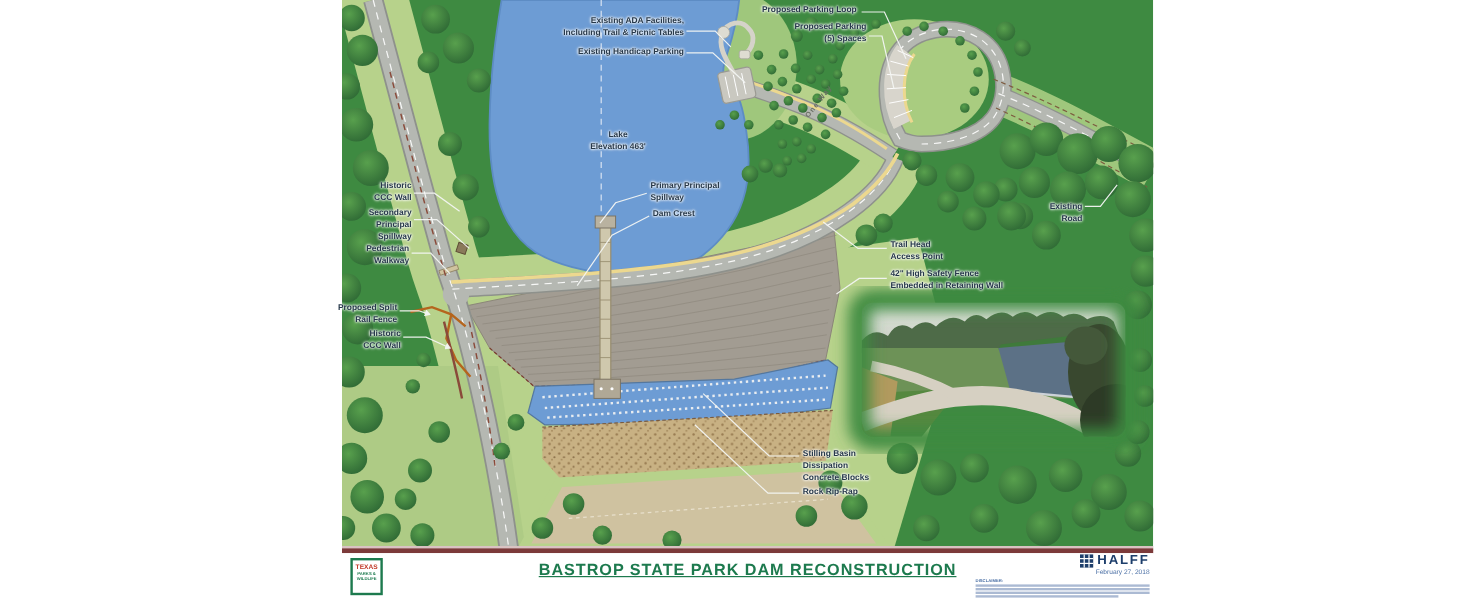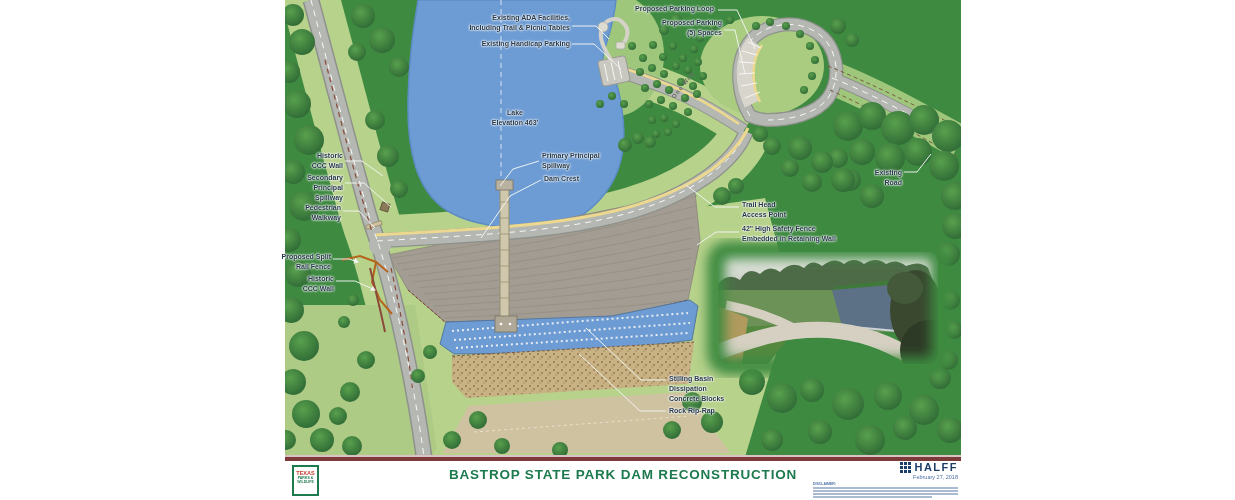--- a/index.html
+++ b/index.html
@@ -14,21 +14,21 @@
           color:#6a6e64;transform:rotate(-52deg);letter-spacing:1px;text-align:center;}
   
   .f-rule{position:absolute;left:285px;top:457px;width:676px;height:4px;background:#7c3a3a;
           box-shadow:0 -2px 0 #d9c2c2;}
   .f-bg{position:absolute;left:285px;top:461px;width:676px;height:39px;background:#ffffff;}
   .tpwd{position:absolute;left:292px;top:465px;width:27px;height:31px;border:2px solid #1d7a4e;
         background:#fff;box-sizing:border-box;text-align:center;overflow:hidden;}
   .tpwd .t1{font-size:5.5px;font-weight:bold;color:#c23a2a;margin-top:3px;letter-spacing:0;}
   .tpwd .t2,.tpwd .t3{font-size:3.5px;font-weight:bold;color:#1d7a4e;letter-spacing:0;}
   .title{position:absolute;left:285px;top:467px;width:676px;text-align:center;
-         font-size:13.5px;font-weight:bold;color:#1d7a4e;letter-spacing:0.8px;}
+         font-size:13.5px;font-weight:bold;color:#1d7a4e;letter-spacing:0.8px;text-decoration:underline;}
   .halff{position:absolute;top:461px;right:277px;display:flex;align-items:center;gap:3px;}
   .halff .grid{width:11px;height:11px;background:
      linear-gradient(#fff,#fff) 3px 0/1px 11px no-repeat,
      linear-gradient(#fff,#fff) 7px 0/1px 11px no-repeat,
      linear-gradient(#fff,#fff) 0 3px/11px 1px no-repeat,
      linear-gradient(#fff,#fff) 0 7px/11px 1px no-repeat,#1d3e6b;}
   .halff .name{font-size:11px;font-weight:bold;color:#1d3e6b;letter-spacing:1.5px;}
   .f-date{position:absolute;top:474px;right:277px;font-size:5.5px;color:#4a6fa5;}
   .f-disc{position:absolute;top:482px;right:277px;width:145px;}
   .f-disc .h{font-size:3.5px;color:#4a6fa5;font-weight:bold;line-height:4px;}

